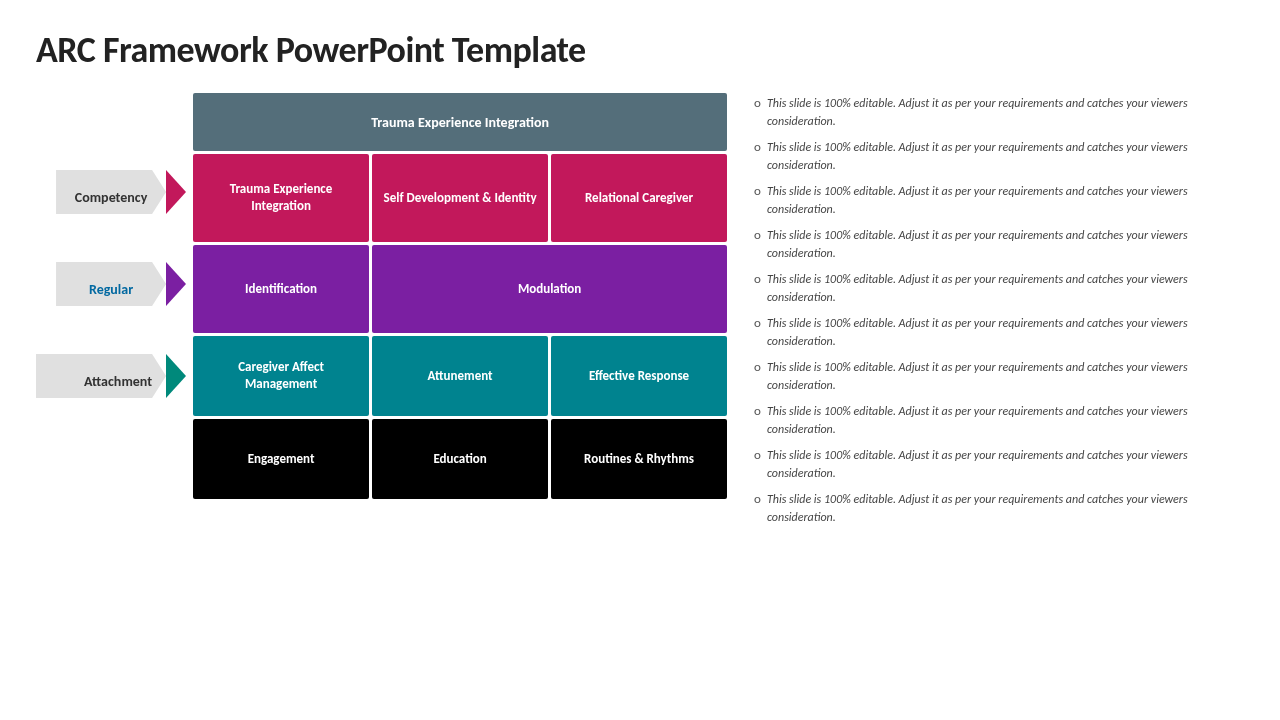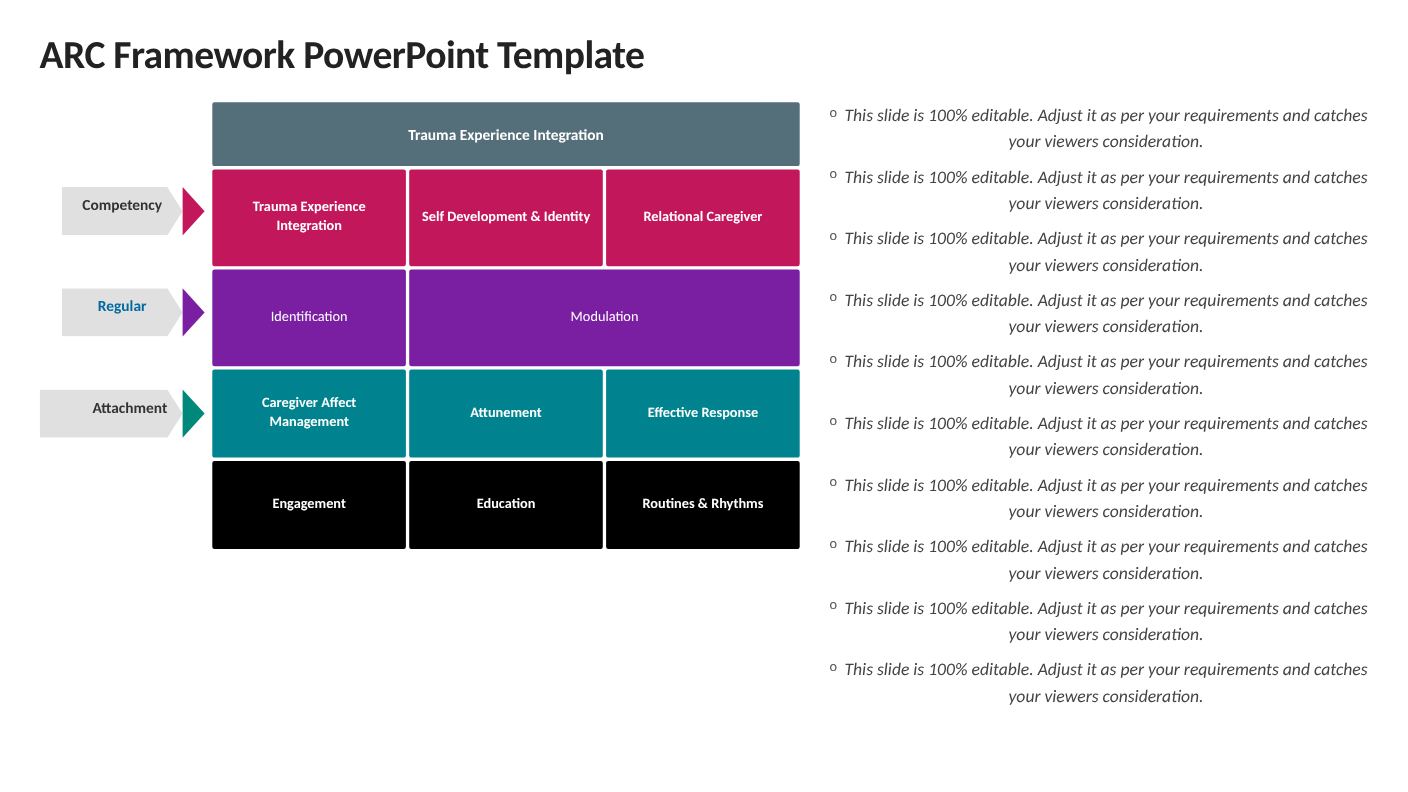--- a/index.html
+++ b/index.html
@@ -78,21 +78,21 @@
       background: #e8e8e8;
       color: #333;
       font-weight: 700;
       font-size: 14px;
       padding: 8px 14px;
       clip-path: polygon(0 0, calc(100% - 16px) 0, 100% 50%, calc(100% - 16px) 100%, 0 100%);
       min-width: 110px;
       text-align: center;
       height: 44px;
       display: flex;
-      align-items: flex-start;
+      align-items: flex-end;
       justify-content: center;
     }
 
     
     .arrow-chevron {
       display: inline-block;
       width: 20px;
       height: 44px;
       position: relative;
     }
@@ -155,21 +155,21 @@
       height: 88px;
       vertical-align: middle;
       line-height: 1.3;
       border-radius: 2px;
     }
 
     .purple-row td {
       background: #7b1fa2;
       color: #ffffff;
       text-align: center;
-      font-weight: 400;
+      font-weight: 700;
       font-size: 13px;
       padding: 8px 8px;
       height: 88px;
       vertical-align: middle;
       line-height: 1.3;
       border-radius: 2px;
     }
 
     .teal-dark-row td {
       background: #00838f;
@@ -216,25 +216,24 @@
 
     .note-bullet {
       color: #555;
       font-size: 13px;
       margin-right: 6px;
       margin-top: 1px;
       flex-shrink: 0;
     }
 
     .note-text {
-      font-size: 16px;
+      font-size: 12px;
       color: #444;
       line-height: 1.5;
       font-style: italic;
-      text-align: center;
     }
   </style>
 </head>
 <body>
 
 <div class="page">
   <div class="page-title">ARC Framework PowerPoint Template</div>
 
   <div class="content-area">
 

